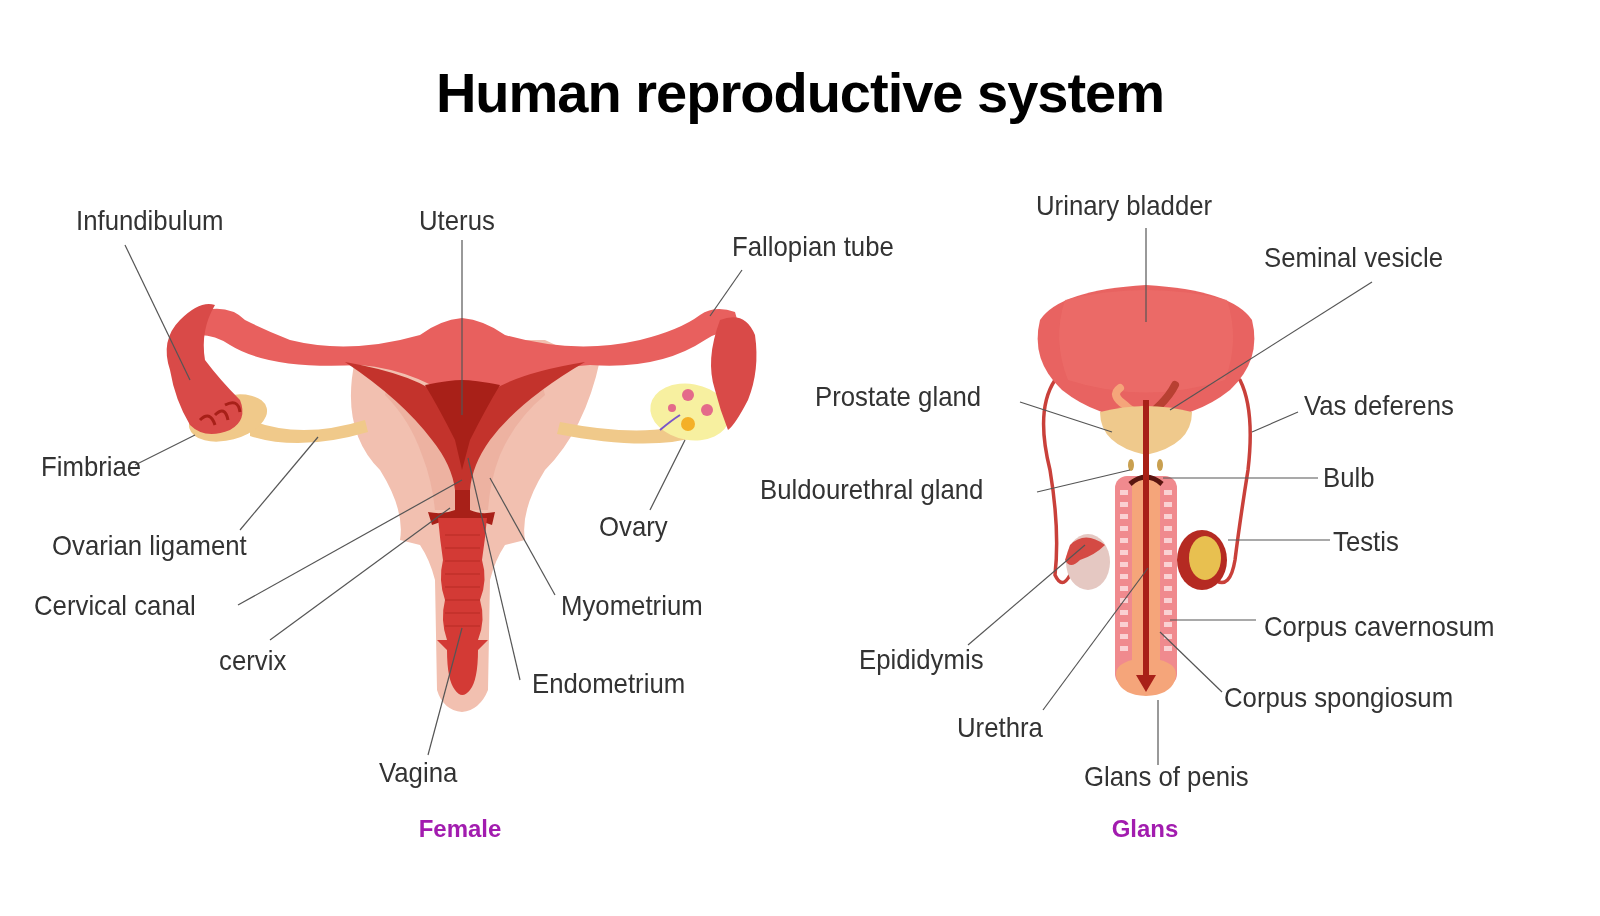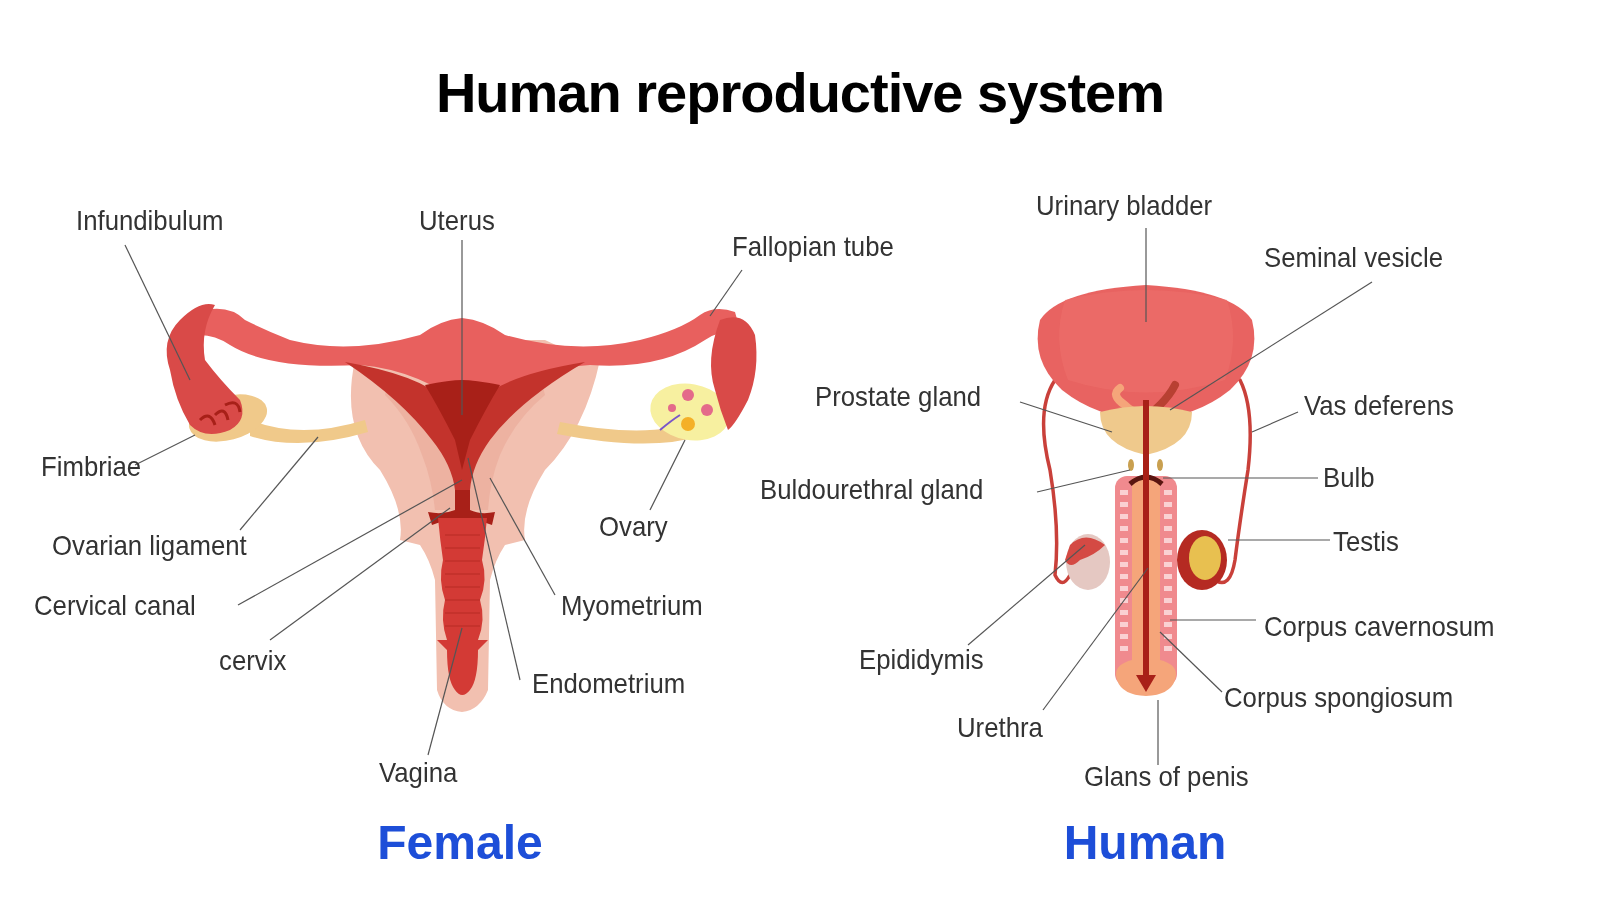--- a/index.html
+++ b/index.html
@@ -1,20 +1,20 @@
 <!DOCTYPE html>
 <html><head>
 <meta charset="utf-8">
 <style>
   html, body { margin: 0; padding: 0; background: #ffffff; }
   body { width: 1600px; height: 916px; position: relative; overflow: hidden;
          font-family: "Liberation Sans", "DejaVu Sans", sans-serif; color: #333; }
   .title { position: absolute; left: 0; top: 60px; width: 1600px; text-align: center;
            font-size: 56px; font-weight: bold; color: #000; letter-spacing: -1px; }
-  .section-title { position: absolute; font-size: 48px; font-weight: bold; color: #1d4ed8; text-align: center; }
+  .section-title { position: absolute; font-size: 24px; font-weight: bold; color: #a21caf; text-align: center; }
   .lbl { position: absolute; font-size: 28px; color: #333; white-space: nowrap; transform: scaleX(0.92); transform-origin: left top; }
   svg#art { position: absolute; left: 0; top: 0; }
   .leader { stroke: #555; stroke-width: 1.2; fill: none; }
 </style>
 </head>
 <body>
 
 <div class="title">Human reproductive system</div>
 
 <svg id="art" width="1600" height="916" viewBox="0 0 1600 916">
@@ -168,13 +168,13 @@
 <div class="lbl" style="left:815px; top:381px;">Prostate gland</div>
 <div class="lbl" style="left:1304px; top:390px;">Vas deferens</div>
 <div class="lbl" style="left:760px; top:474px;">Buldourethral gland</div>
 <div class="lbl" style="left:1323px; top:462px;">Bulb</div>
 <div class="lbl" style="left:1333px; top:526px;">Testis</div>
 <div class="lbl" style="left:1264px; top:611px;">Corpus cavernosum</div>
 <div class="lbl" style="left:859px; top:644px;">Epididymis</div>
 <div class="lbl" style="left:1224px; top:682px;">Corpus spongiosum</div>
 <div class="lbl" style="left:957px; top:712px;">Urethra</div>
 <div class="lbl" style="left:1084px; top:761px;">Glans of penis</div>
-<div class="section-title" style="left:1045px; top:815px; width:200px;">Human</div>
+<div class="section-title" style="left:1045px; top:815px; width:200px;">Glans</div>
 
 </body></html>

